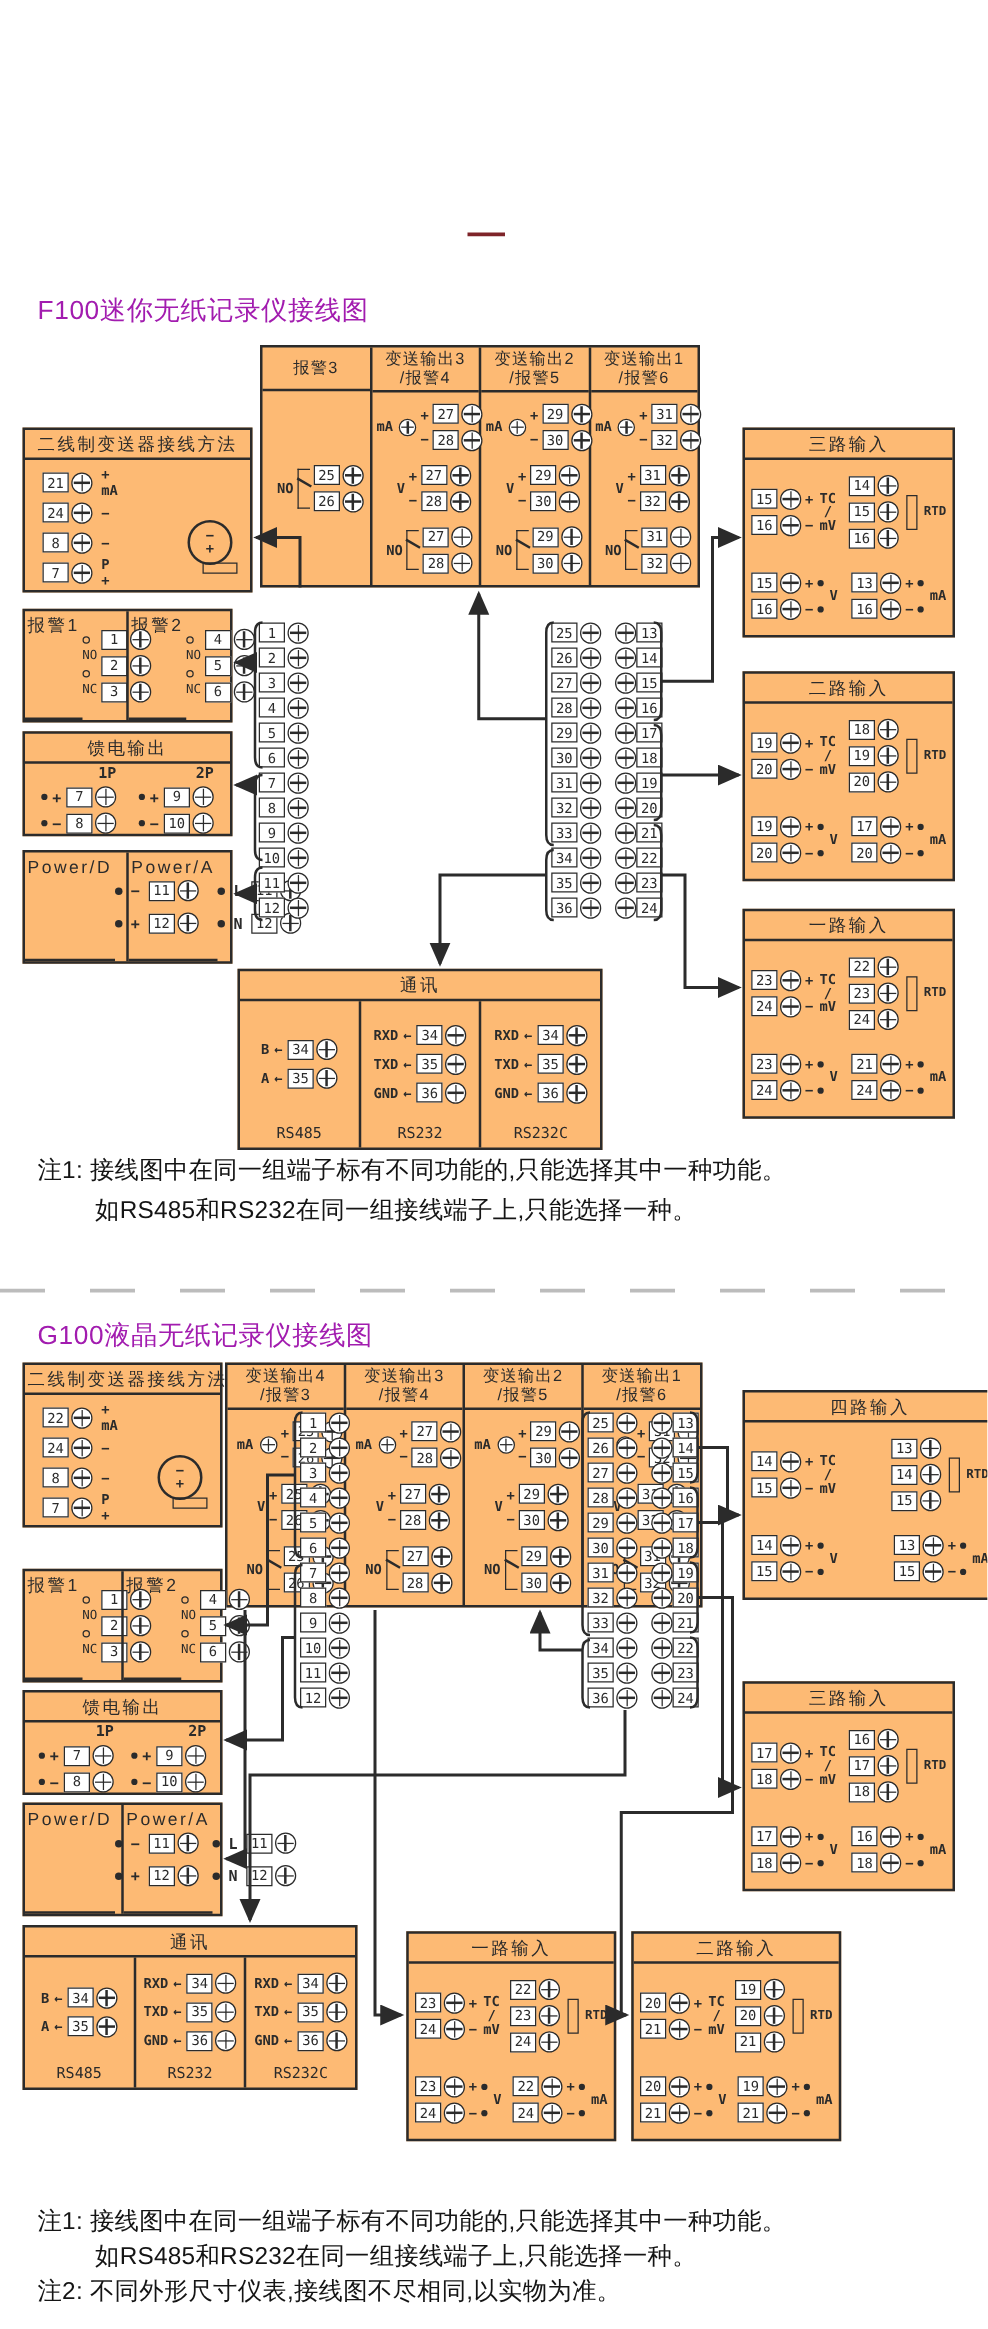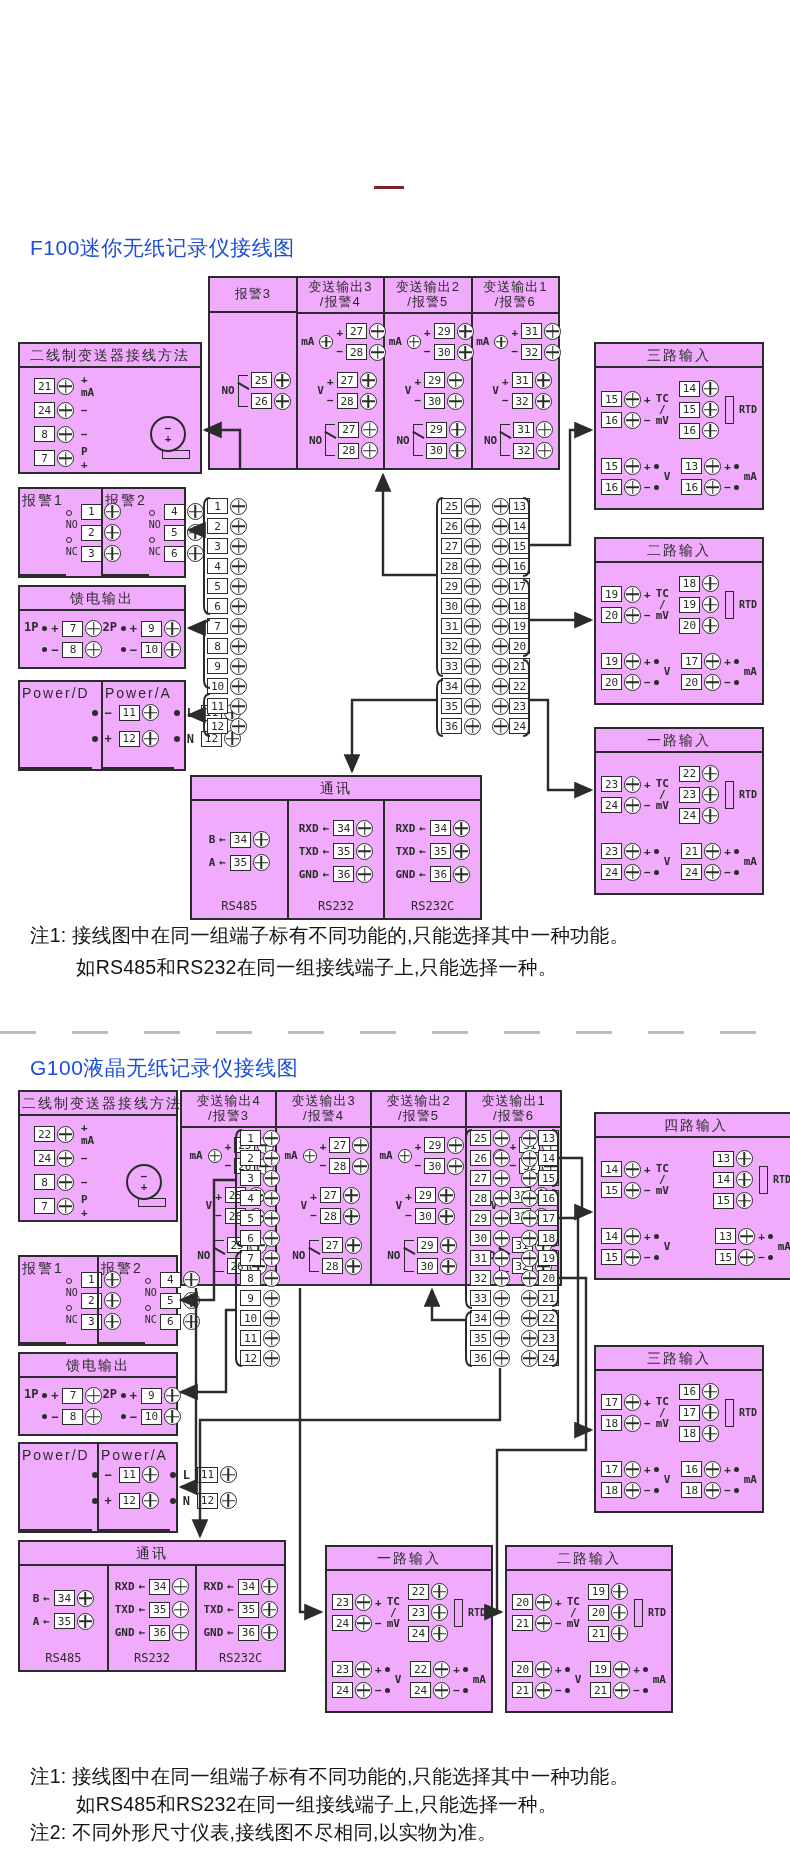--- a/index.html
+++ b/index.html
@@ -3,26 +3,26 @@
 <meta charset="utf-8">
 <style>
   :root{ --ink:#2b2b2b; }
   html,body{margin:0;padding:0;background:#fff;}
   #page{position:relative;width:790px;height:1863px;background:#fff;overflow:hidden;
         font-family:"Liberation Sans",sans-serif;color:var(--ink);}
   
   .main-title{position:absolute;top:30px;left:0;width:790px;text-align:center;
     font-size:94px;font-weight:800;letter-spacing:3px;color:#232323;}
   .red-dash{position:absolute;top:186px;left:374px;width:30px;height:3px;background:#7e2429;}
-  .sec-head{position:absolute;font-size:21px;color:#1d4ed8;letter-spacing:0.5px;}
+  .sec-head{position:absolute;font-size:21px;color:#a21caf;letter-spacing:0.5px;}
   .note{position:absolute;font-size:19.5px;color:#141414;letter-spacing:0.2px;}
   .divider{position:absolute;left:0;top:1031px;width:790px;height:3px;
     background:repeating-linear-gradient(90deg,#bcbcbc 0 36px,transparent 36px 72px);}
   
-  .box{position:absolute;border:2px solid var(--ink);background:#f0abfc;box-sizing:border-box;
+  .box{position:absolute;border:2px solid var(--ink);background:#fdba74;box-sizing:border-box;
        display:flex;flex-direction:column;}
   .btitle{border-bottom:2px solid var(--ink);text-align:center;font-size:14px;
        padding:3px 2px;letter-spacing:2px;white-space:nowrap;line-height:1.15;}
   .btitle.ot{letter-spacing:1px;font-size:13px;padding:2px 0;}
   .btitle.single{display:flex;align-items:center;justify-content:center;}
   .cols2{display:flex;flex:1;min-height:0;}
   
   .term{display:inline-flex;align-items:center;}
   .tn{min-width:17px;height:14px;border:1.6px solid var(--ink);
       font:11px "DejaVu Sans Mono",monospace;display:inline-flex;align-items:center;
@@ -52,21 +52,21 @@
       font:10px "DejaVu Sans Mono",monospace;}
   .swl::before{content:"";display:inline-block;width:4px;height:4px;border:1px solid var(--ink);
       border-radius:50%;margin-right:1px;vertical-align:1px;}
   .tcol3,.tcol2{display:flex;flex-direction:column;gap:4px;}
   .pwbody{flex:1;display:flex;flex-direction:column;justify-content:center;gap:9px;align-items:center;}
   .prow{display:flex;align-items:center;gap:4px;}
   .pdot{width:6px;height:6px;border-radius:50%;background:var(--ink);}
   .plbl{font:bold 12px "DejaVu Sans Mono",monospace;min-width:13px;text-align:center;}
   
   .feedbody{flex:1;display:flex;justify-content:space-around;align-items:center;padding:0 4px;}
-  .fgrp{display:flex;align-items:flex-start;gap:4px;}
+  .fgrp{display:flex;align-items:flex-end;gap:4px;flex-direction:column;}
   .fname{font:bold 12px "DejaVu Sans Mono",monospace;}
   .frow{display:flex;align-items:center;gap:3px;}
   .frow::before{content:"";width:5px;height:5px;border-radius:50%;background:var(--ink);}
   .fsgn{font:bold 12px "DejaVu Sans Mono",monospace;width:9px;text-align:center;}
   
   .ocol{flex:1;display:flex;flex-direction:column;min-width:0;}
   .ocol + .ocol{border-left:2px solid var(--ink);}
   .obody{flex:1;display: flex;flex-direction:column;justify-content:space-around;
       align-items:center;padding:3px 0;}
   .obody.center{justify-content:center;}

